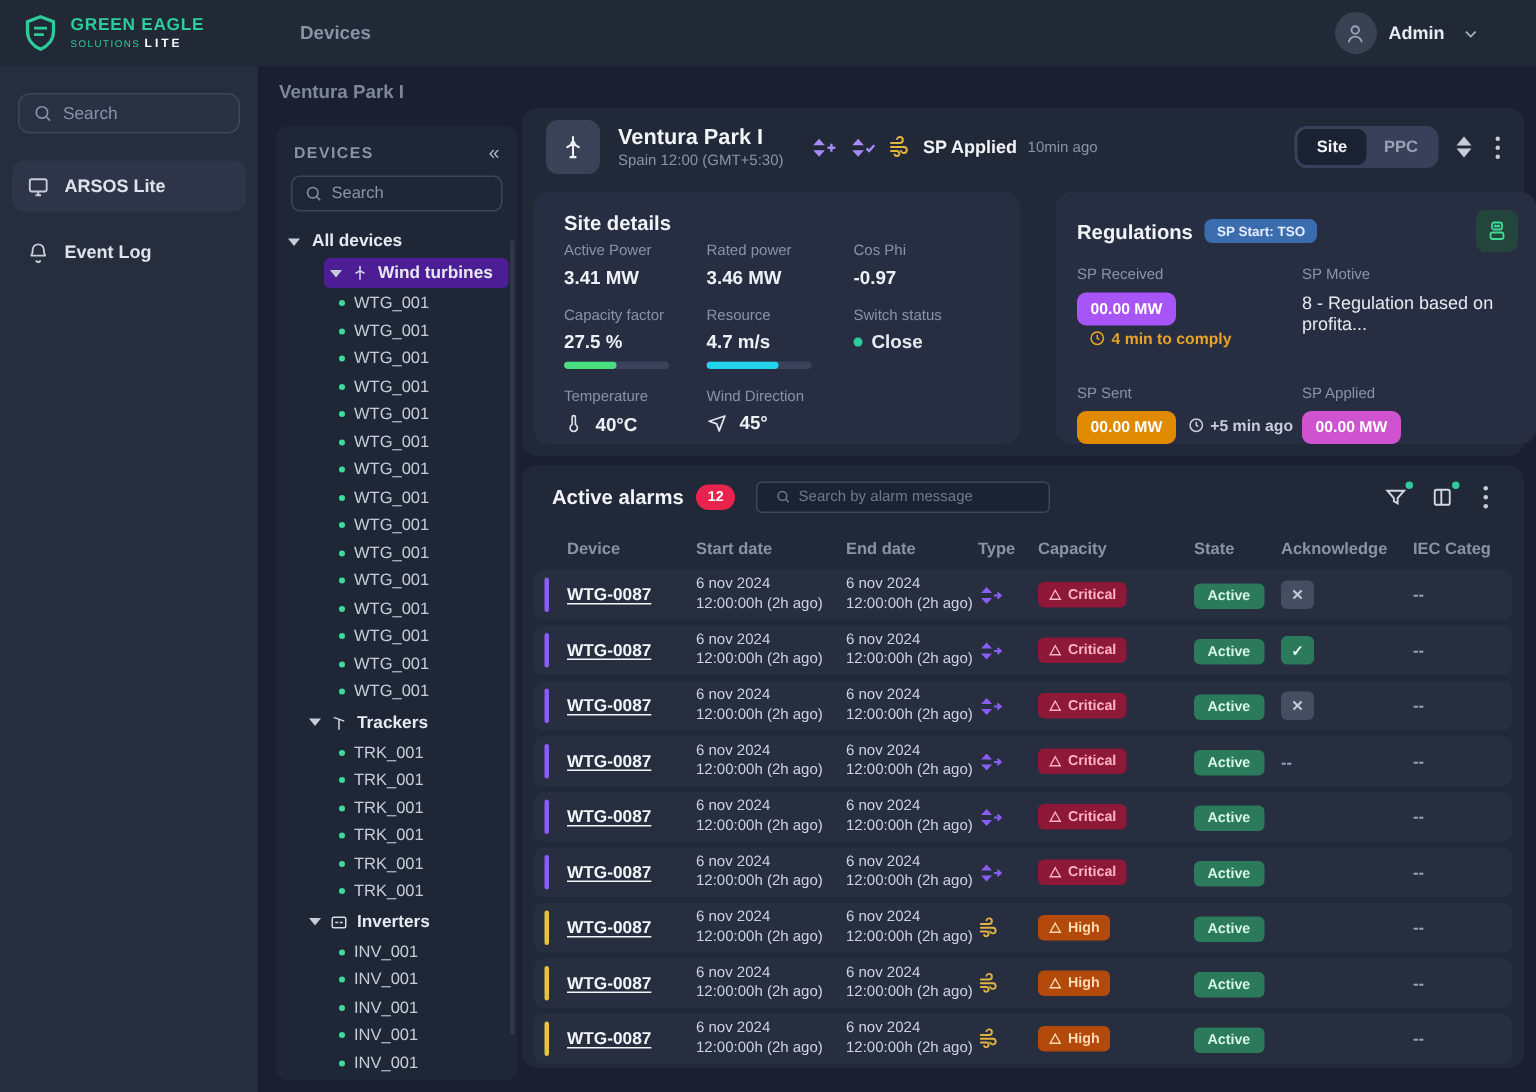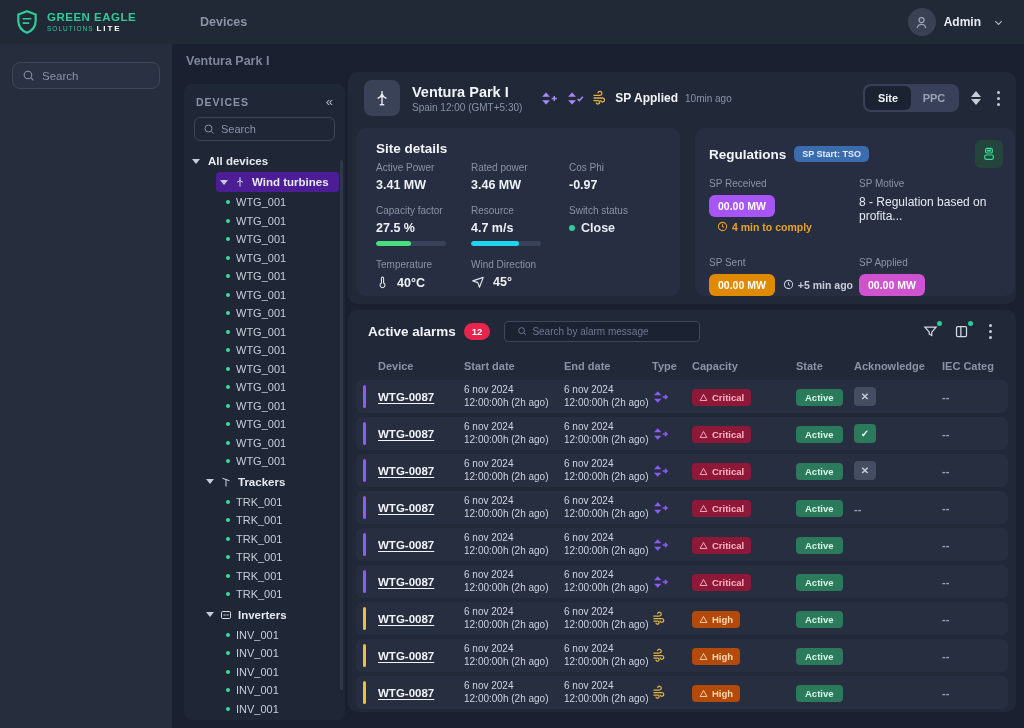--- a/index.html
+++ b/index.html
@@ -14,21 +14,21 @@
   .topbar { position:absolute; left:0; top:0; width:1024px; height:44px; background:#212836; display:flex; align-items:center; z-index:5; }
   .brand { display:flex; align-items:center; gap:7px; padding-left:14px; width:172px; }
   .brand-shield { color:#2ecc9a; }
   .brand-text1 { color:#2ecc9a; font-size:11.5px; font-weight:bold; letter-spacing:.5px; line-height:1.1; }
   .brand-text2 { font-size:6.5px; letter-spacing:1px; color:#2ecc9a; }
   .brand-text2 b { color:#ffffff; font-size:8px; letter-spacing:2px; }
   .tabs { display:flex; gap:48px; margin-left:28px; height:44px; align-items:center; }
   .tab { font-size:12.5px; color:#8a93a6; font-weight:bold; height:44px; display:flex; align-items:center; position:relative; cursor:pointer; }
   .tab.active { color:#f2f4f8; }
   .tab.active:after { content:""; position:absolute; left:-6px; right:-6px; bottom:0; height:3px; background:#2ecc9a; border-radius:2px 2px 0 0; }
-  .topbar-right { margin-left:auto; display:flex; align-items:center; gap:8px; padding-right:20px; }
+  .topbar-right { margin-left:auto; display:flex; align-items:center; gap:8px; padding-right:38px; }
   .avatar { width:28px; height:28px; border-radius:50%; background:#394153; display:flex; align-items:center; justify-content:center; color:#9aa3b5; }
   .admin-name { font-size:12px; font-weight:bold; color:#e8ebf1; }
   .chev { color:#aeb6c6; margin-left:4px; }
 
   
   .sidebar { position:absolute; left:0; top:44px; width:172px; height:684px; background:#262d3d; }
   .side-search { margin:18px 12px 0 12px; height:27px; border:1px solid #3e4759; border-radius:8px; background:#2a3142; display:flex; align-items:center; gap:7px; padding:0 9px; color:#8a93a6; }
   .side-search input { border:none; outline:none; background:transparent; color:#cdd3df; font-size:11.5px; width:100px; font-family:inherit; }
   .side-search input::placeholder { color:#8a93a6; }
   .side-nav { margin-top:18px; display:flex; flex-direction:column; gap:10px; padding:0 8px; }
@@ -73,21 +73,21 @@
   .seg-opt.on { background:#1b2231; color:#f2f4f8; }
   .sort-icon { display:flex; flex-direction:column; gap:2px; cursor:pointer; }
   .sort-icon i { width:0; height:0; border-left:5px solid transparent; border-right:5px solid transparent; display:block; }
   .sort-icon .up { border-bottom:6px solid #c6cdd9; }
   .sort-icon .dn { border-top:6px solid #c6cdd9; }
   .kebab { display:flex; flex-direction:column; gap:3px; padding:2px 4px; cursor:pointer; }
   .kebab i { width:3px; height:3px; border-radius:50%; background:#c6cdd9; display:block; }
 
   .subcard { position:absolute; top:56px; height:168px; background:#272e41; border-radius:10px; }
   .subcard.details { left:8px; width:324px; }
-  .subcard.regs { left:347px; width:320px; }
+  .subcard.regs { left:356px; width:320px; }
   .card-title { font-size:13.5px; font-weight:bold; color:#f2f4f8; }
 
   .details-grid { display:grid; grid-template-columns:95px 98px 1fr; padding:6px 0 0 20px; row-gap:13px; }
   .metric .m-label { font-size:10px; color:#8a93a6; margin-bottom:5px; }
   .metric .m-value { font-size:12.5px; font-weight:bold; color:#eef1f6; }
   .bar { width:70px; height:5px; border-radius:3px; background:#39425a; margin-top:6px; overflow:hidden; }
   .bar i { display:block; height:100%; border-radius:3px; }
   .bar.green i { background:#4ade80; }
   .bar.cyan i { background:#22d3ee; }
   .switch-val { display:flex; align-items:center; gap:6px; font-size:12.5px; font-weight:bold; }
@@ -179,20 +179,41 @@
 <div class="sidebar">
   <div class="side-search">
     <span>
         <svg width="13" height="13" viewBox="0 0 24 24" fill="none" stroke="currentColor" stroke-width="2">
           <circle cx="11" cy="11" r="7"></circle>
           <line x1="16.5" y1="16.5" x2="21" y2="21"></line>
         </svg>
       </span>
     <input type="text" placeholder="Search" style="">
   </div>
+  <div class="side-nav">
+    <div class="side-item active">
+      <span class="si-icon">
+          <svg width="15" height="15" viewBox="0 0 24 24" fill="none" stroke="currentColor" stroke-width="2">
+            <rect x="3" y="4" width="18" height="13" rx="2"></rect>
+            <line x1="9" y1="21" x2="15" y2="21"></line>
+            <line x1="12" y1="17" x2="12" y2="21"></line>
+          </svg>
+        </span>
+      <span>ARSOS Lite</span>
+    </div>
+    <div class="side-item">
+      <span class="si-icon">
+          <svg width="15" height="15" viewBox="0 0 24 24" fill="none" stroke="currentColor" stroke-width="2">
+            <path d="M6 9a6 6 0 1 1 12 0c0 5 2 6 2 6H4s2-1 2-6"></path>
+            <path d="M10 20a2 2 0 0 0 4 0"></path>
+          </svg>
+        </span>
+      <span>Event Log</span>
+    </div>
+  </div>
 </div>
 
 <div class="breadcrumb">Ventura Park I</div>
 
 <div class="devpanel">
   <div class="devpanel-head">
     <span class="devpanel-title">DEVICES</span>
     <span class="collapse-btn">«</span>
   </div>
   <div class="dev-search">

